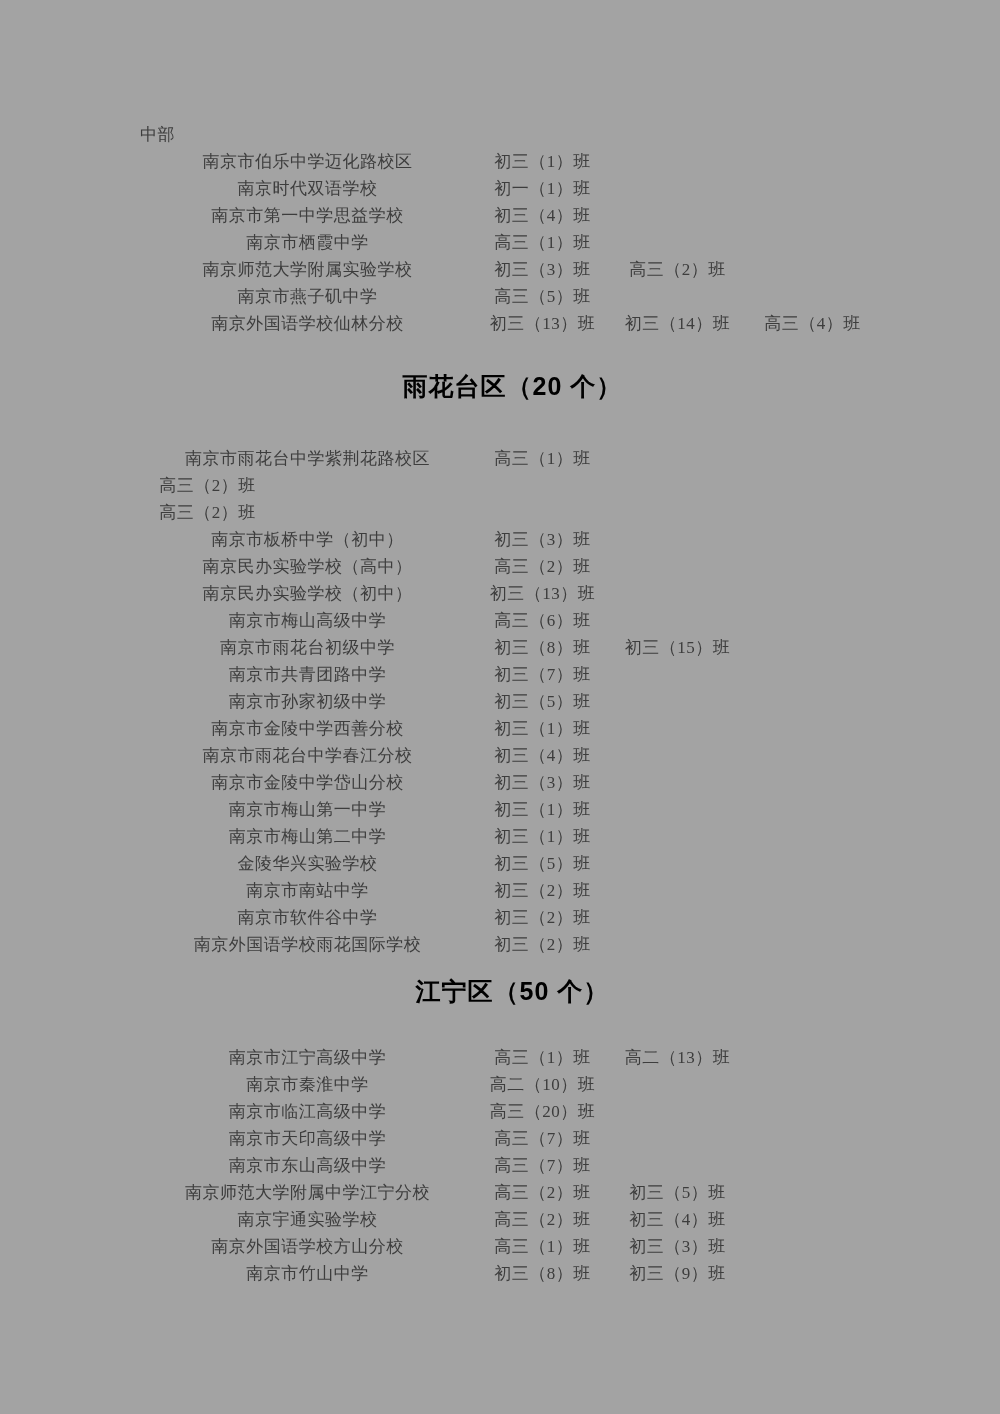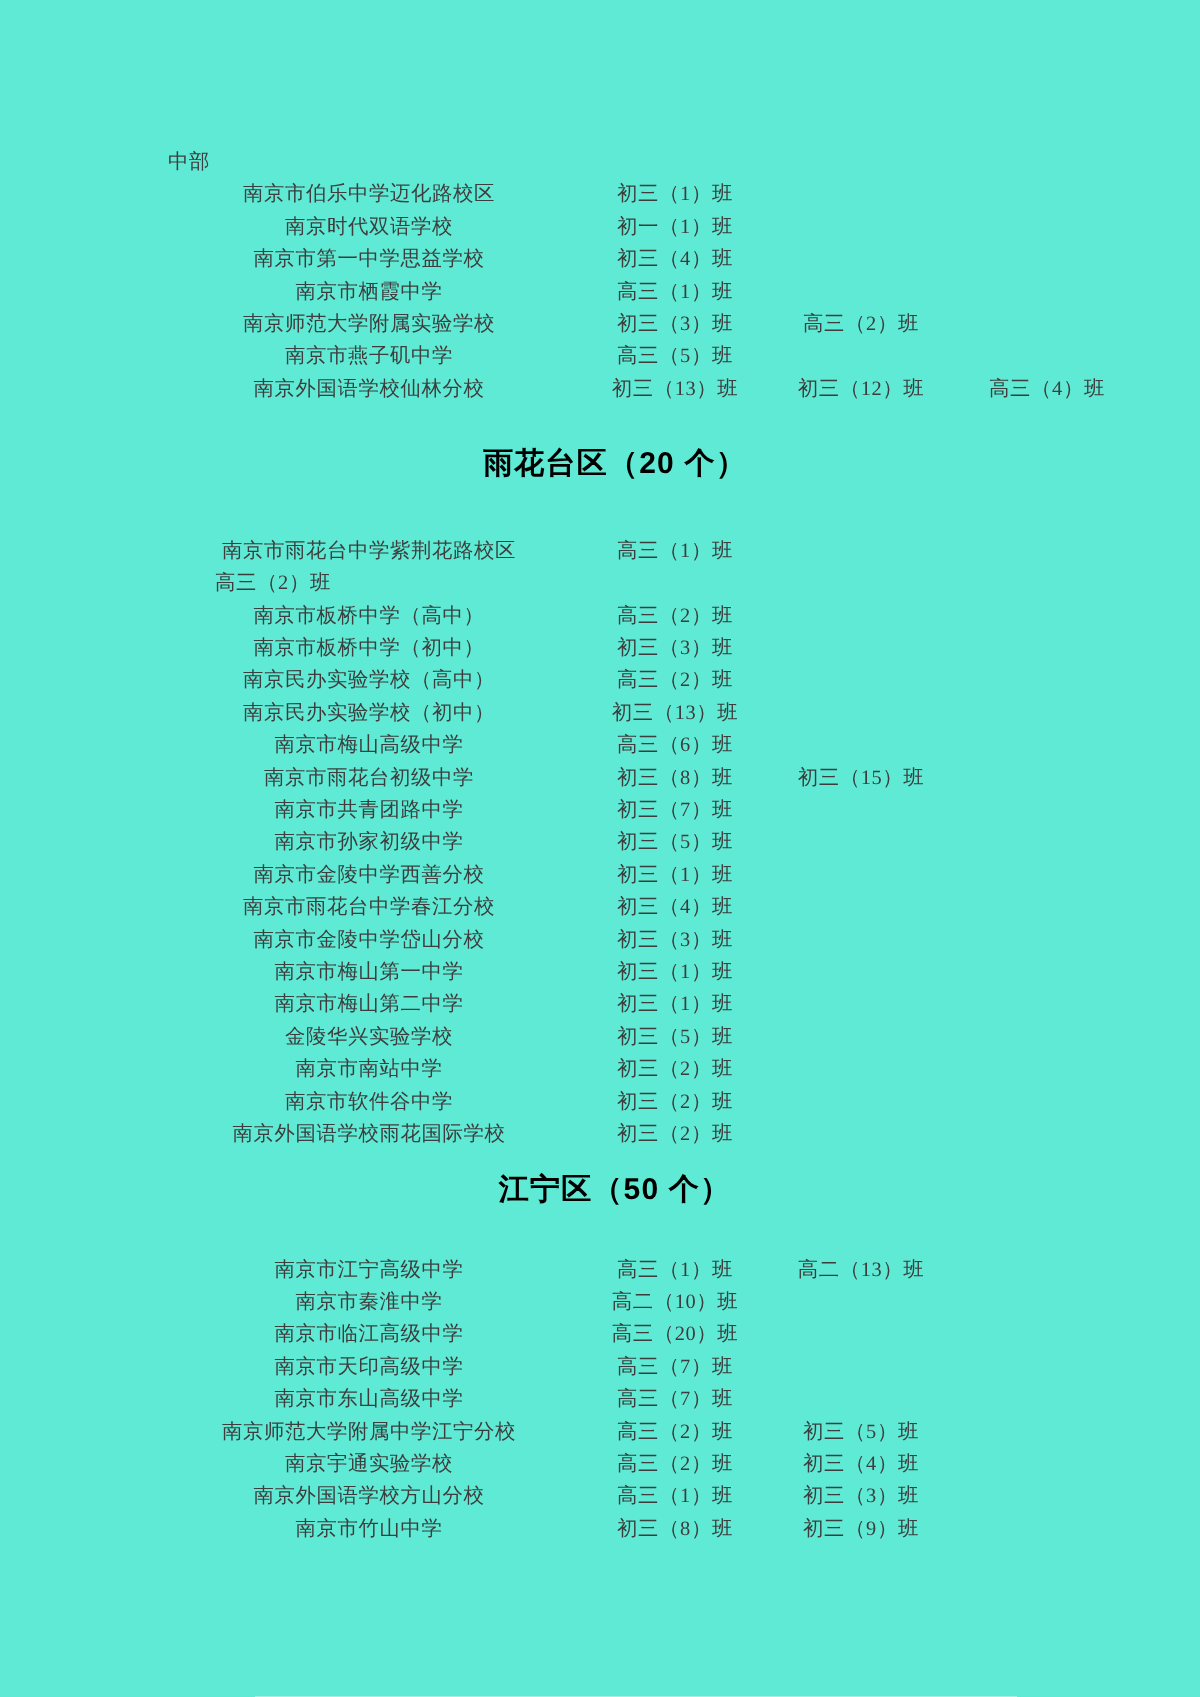--- a/index.html
+++ b/index.html
@@ -4,21 +4,21 @@
 <style>
   html, body {
     margin: 0;
     padding: 0;
     background: #ffffff;
   }
   .page {
     position: relative;
     width: 1000px;
     height: 1414px;
-    background: #5eead4;
+    background: #a3a3a3;
     overflow: hidden;
     font-family: "Liberation Serif", serif;
     color: #3d3d3d;
   }
   .content {
     position: absolute;
     top: 121px;
     left: 140px;
     right: 115px;
   }
@@ -40,21 +40,20 @@
     text-align: center;
   }
   .school {
     flex: 0 0 335px;
     overflow: visible;
     white-space: nowrap;
   }
   .cls {
     flex: 0 0 135px;
     white-space: nowrap;
-    margin-left: 20px;
   }
   .section-title {
     margin: 34px 0 44px 0;
     height: 30px;
     line-height: 30px;
     text-align: center;
     font-family: "Liberation Sans", sans-serif;
     font-weight: bold;
     font-size: 25px;
     letter-spacing: 1px;
@@ -95,37 +94,36 @@
           <span class="cls">初三（3）班</span>
           <span class="cls">高三（2）班</span>
         </div>
         <div class="row">
           <span class="school">南京市燕子矶中学</span>
           <span class="cls">高三（5）班</span>
         </div>
         <div class="row">
           <span class="school">南京外国语学校仙林分校</span>
           <span class="cls">初三（13）班</span>
-          <span class="cls">初三（12）班</span>
+          <span class="cls">初三（14）班</span>
           <span class="cls">高三（4）班</span>
         </div>
       </div>
 
     <div class="section-title">雨花台区（20 个）</div>
 
     <div class="rows">
         <div class="row">
           <span class="school">南京市雨花台中学紫荆花路校区</span>
           <span class="cls">高三（1）班</span>
         </div>
         <div class="row">
           <span class="cls">高三（2）班</span>
         </div>
         <div class="row">
-          <span class="school">南京市板桥中学（高中）</span>
           <span class="cls">高三（2）班</span>
         </div>
         <div class="row">
           <span class="school">南京市板桥中学（初中）</span>
           <span class="cls">初三（3）班</span>
         </div>
         <div class="row">
           <span class="school">南京民办实验学校（高中）</span>
           <span class="cls">高三（2）班</span>
         </div>

